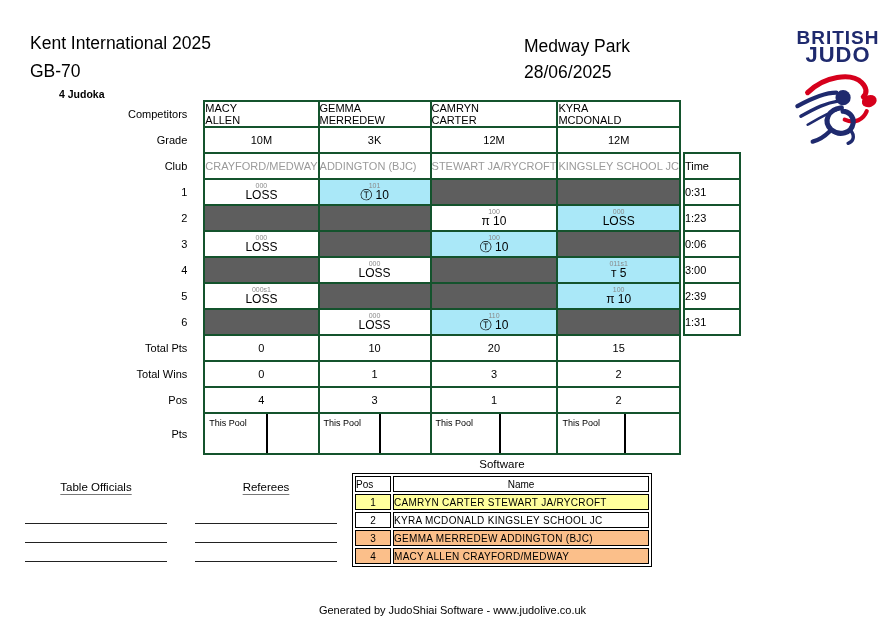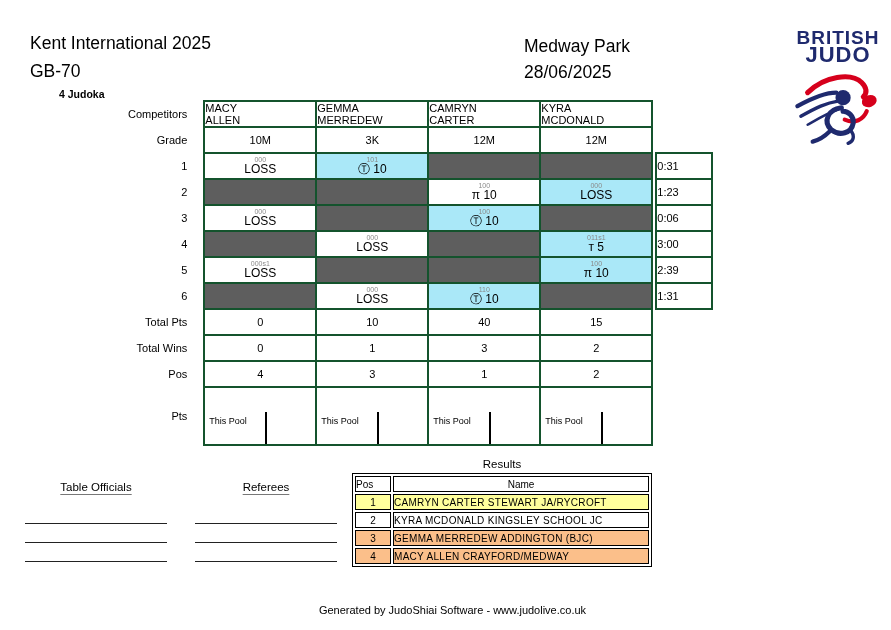--- a/index.html
+++ b/index.html
@@ -32,21 +32,21 @@
   table.pool .dark{background:var(--dark);}
   table.pool .blue{background:var(--blue);}
   .namec{font-size:10px;line-height:12px;padding:1px 0 1px 4px;}
   .namec div{white-space:nowrap;}
   .center{text-align:center;}
   .club{font-size:7.5px;color:var(--muted);padding-left:6px;white-space:nowrap;}
   .timehead,.timec{padding-left:4px;font-size:11.5px;}
   .mwrap{position:relative;height:20px;}
   .code{position:absolute;top:0;left:0;right:0;text-align:center;font-size:7px;line-height:8px;color:#8a8a8a;}
   .scoretxt{position:absolute;bottom:0;left:0;right:0;text-align:center;font-size:12px;line-height:14px;}
-  .ptswrap{display:flex;height:32px;margin-top:24px;}
+  .ptswrap{display:flex;height:39px;}
   .poolbox{flex:1.15;border-right:2px solid #000;font-size:9px;padding:4px 0 0 4px;}
   .poolbox2{flex:1;}
 
   
   .officials{position:absolute;left:25px;top:481px;display:flex;gap:28px;}
   .off-group{width:142px;}
   .off-head{font-size:11.5px;text-align:center;text-decoration:underline;text-underline-offset:3px;text-decoration-color:#777;}
   .sig-lines{margin-top:12px;}
   .sig-line{height:19px;border-bottom:1.5px solid #222;}
 
@@ -127,20 +127,29 @@
         <tr>
           <td class="lbl">Grade</td>
           <td class="cell center">10M</td>
           <td class="cell center">3K</td>
           <td class="cell center">12M</td>
           <td class="cell center">12M</td>
           <td class="ghost"></td>
           <td class="ghost"></td>
         </tr>
         <tr>
+          <td class="lbl">Club</td>
+          <td class="cell club">CRAYFORD/MEDWAY</td>
+          <td class="cell club">ADDINGTON (BJC)</td>
+          <td class="cell club">STEWART JA/RYCROFT</td>
+          <td class="cell club">KINGSLEY SCHOOL JC</td>
+          <td class="ghost"></td>
+          <td class="cell timehead">Time</td>
+        </tr>
+        <tr>
           <td class="lbl">1</td>
           <td class="cell">
             <div class="mwrap">
               <div class="code">000</div>
               <div class="scoretxt">LOSS</div>
             </div>
           </td>
           <td class="cell blue">
             <div class="mwrap">
               <div class="code">101</div>
@@ -244,21 +253,21 @@
             </div>
           </td>
           <td class="cell dark"></td>
           <td class="ghost"></td>
           <td class="cell timec">1:31</td>
         </tr>
         <tr>
           <td class="lbl">Total Pts</td>
           <td class="cell center">0</td>
           <td class="cell center">10</td>
-          <td class="cell center">40</td>
+          <td class="cell center">20</td>
           <td class="cell center">15</td>
           <td class="ghost"></td>
           <td class="ghost"></td>
         </tr>
         <tr>
           <td class="lbl">Total Wins</td>
           <td class="cell center">0</td>
           <td class="cell center">1</td>
           <td class="cell center">3</td>
           <td class="cell center">2</td>
@@ -319,21 +328,21 @@
       <div class="off-head">Referees</div>
       <div class="sig-lines">
           <div class="sig-line"></div>
           <div class="sig-line"></div>
           <div class="sig-line"></div>
         </div>
     </div>
   </div>
 
   <div class="results">
-    <div class="results-title">Results</div>
+    <div class="results-title">Software</div>
     <table class="rtable">
       <thead>
         <tr>
           <th class="rposh">Pos</th>
           <th class="rnameh">Name</th>
         </tr>
       </thead>
       <tbody>
           <tr class="gold">
             <td class="rpos">1</td>

